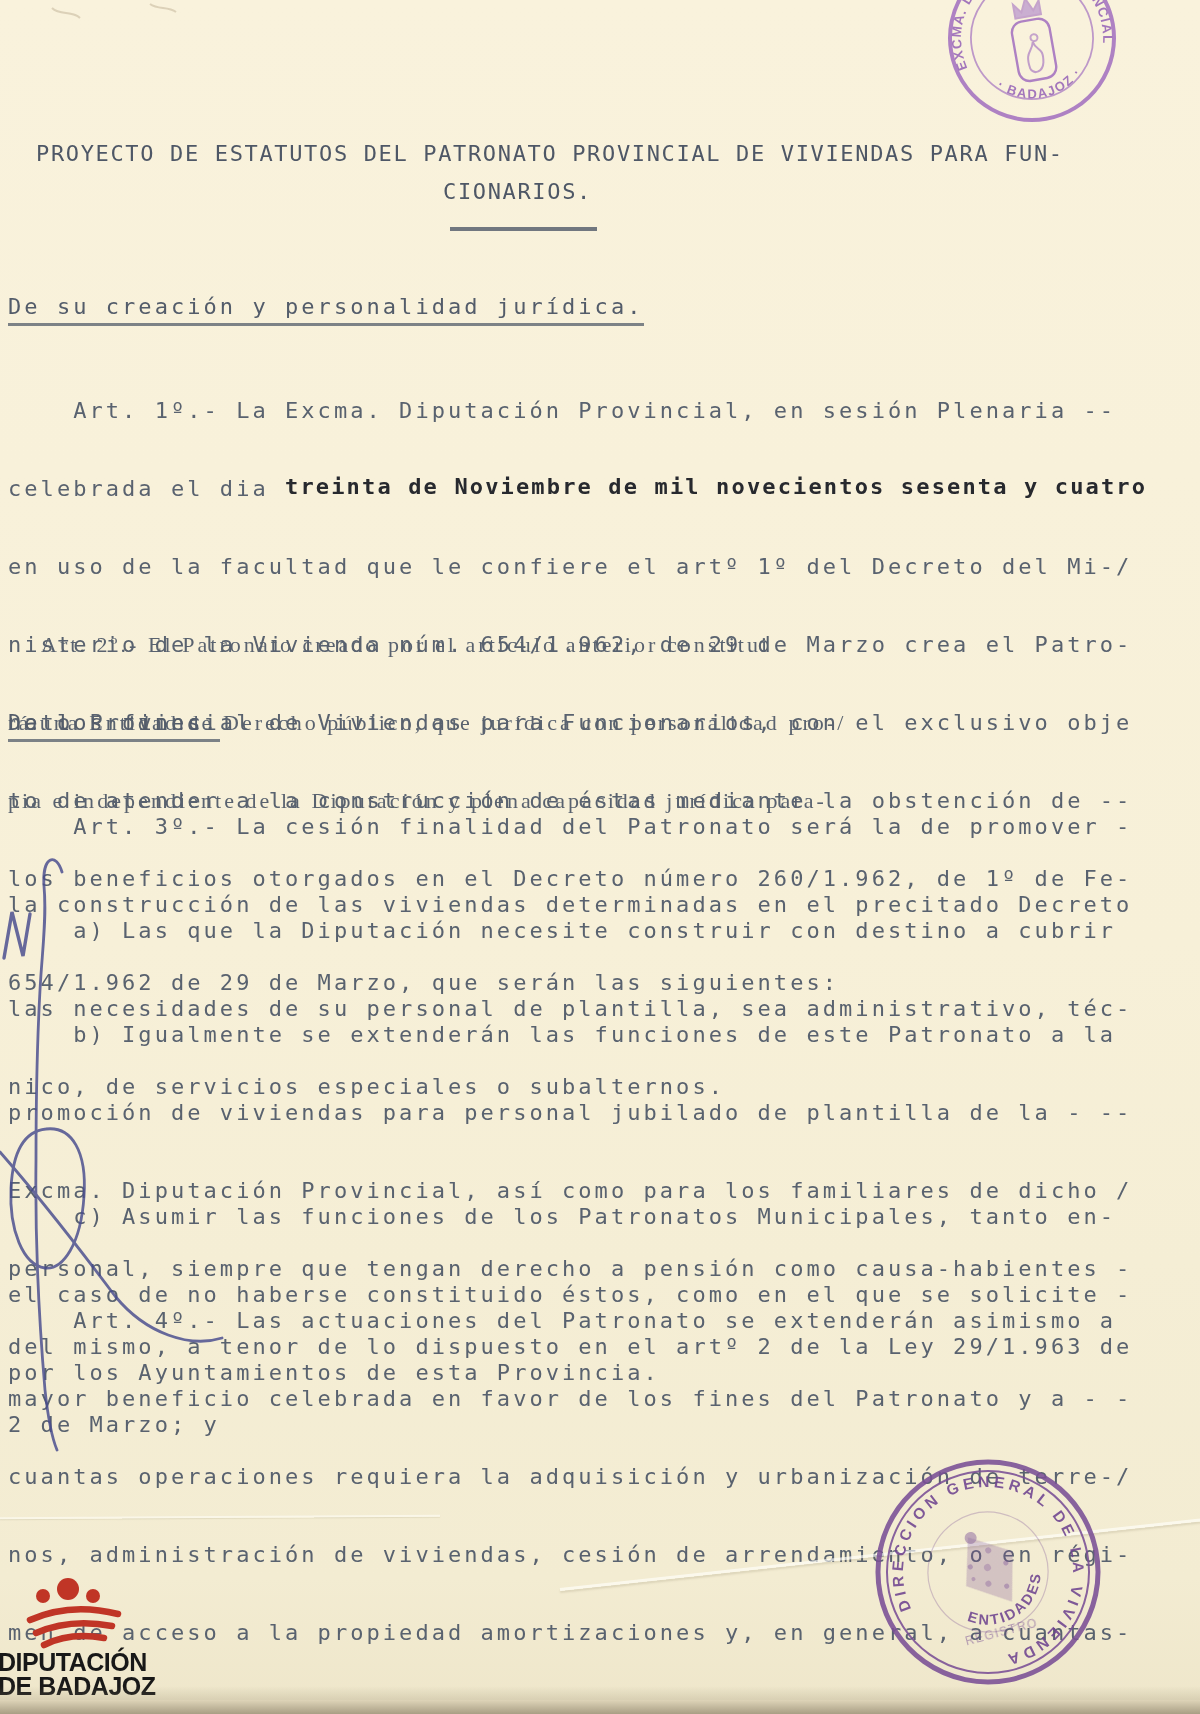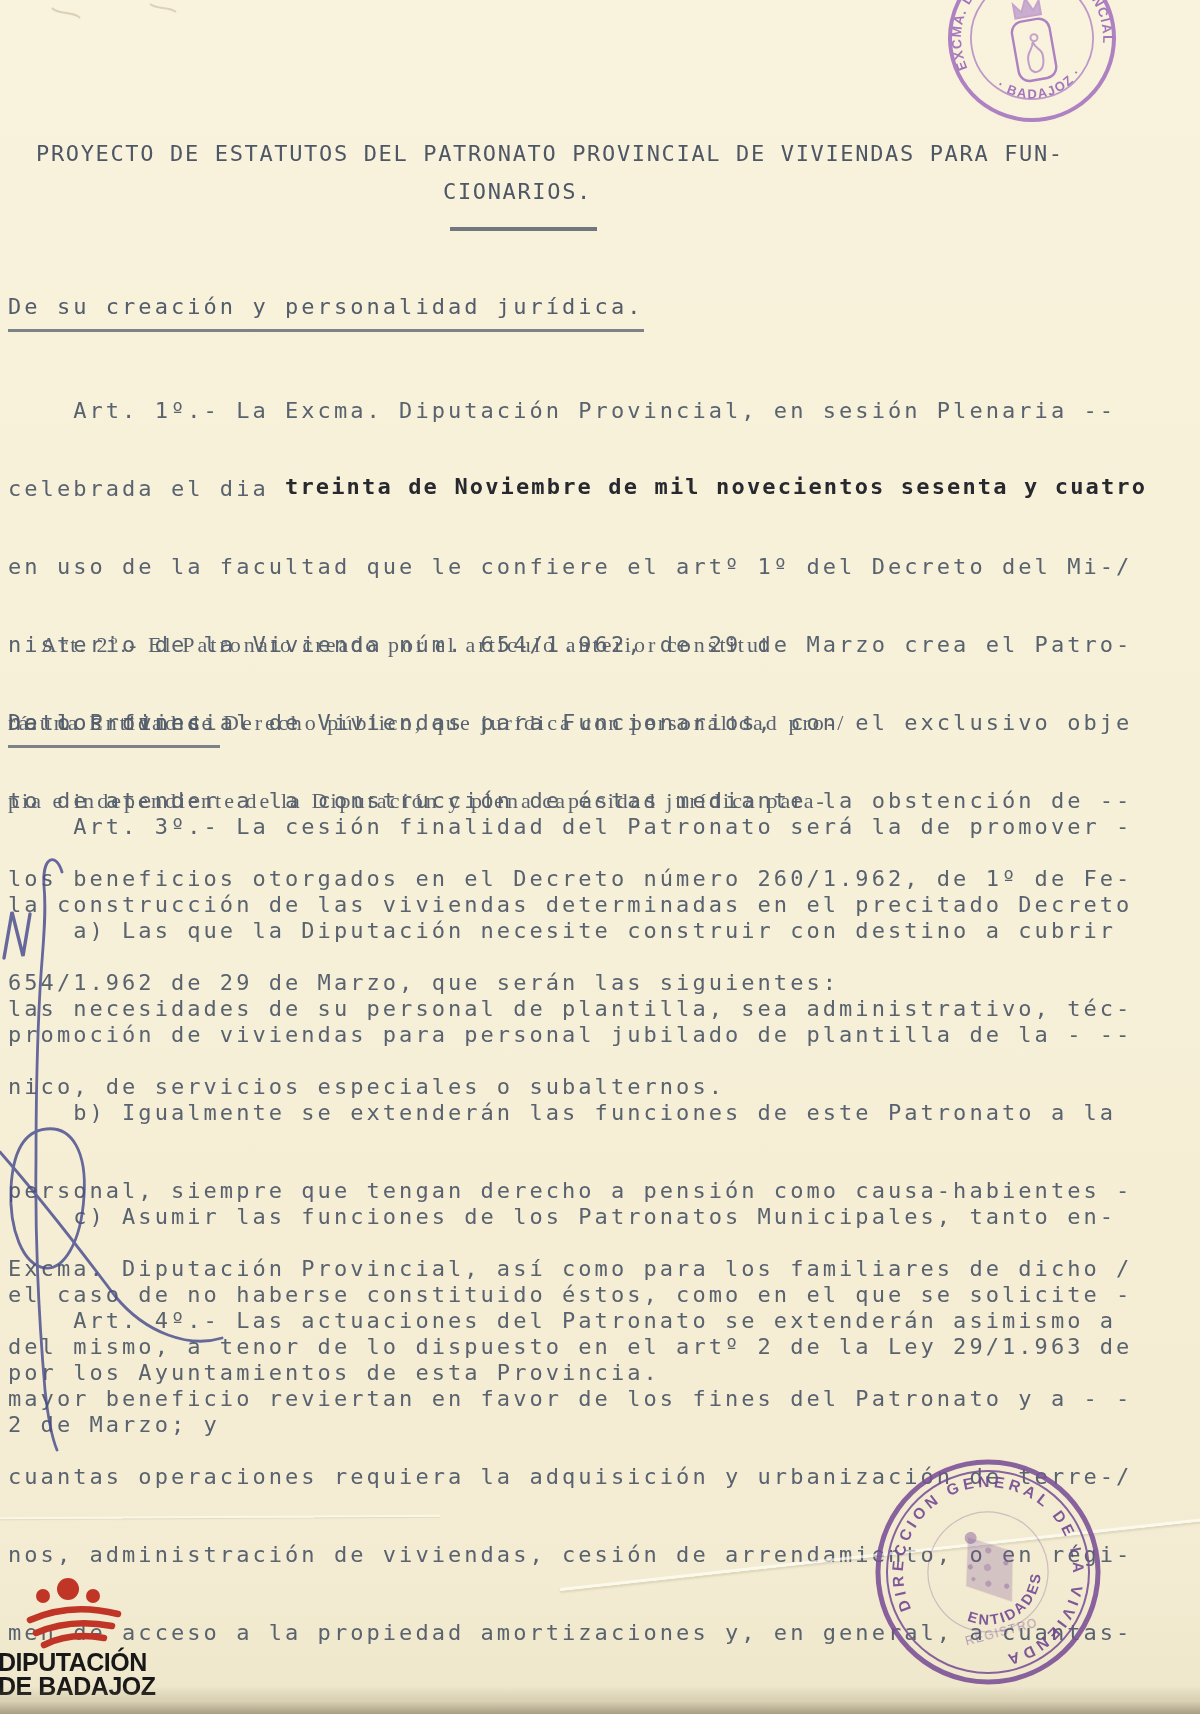--- a/index.html
+++ b/index.html
@@ -12,21 +12,21 @@
   .tw {
     position:absolute; white-space:pre;
     font-size:22px; line-height:26px; letter-spacing:3.05px;
     color:#59626f;
   }
   .tw div { height:26px; }
   .title { color:#4e5766; letter-spacing:1.65px; }
   .heading {
     position:absolute; white-space:pre; font-size:22px; line-height:26px;
     letter-spacing:3.05px; color:#535c6a;
-    border-bottom:3px solid rgba(83,92,106,.75); padding-bottom:9px;
+    border-bottom:3px solid rgba(83,92,106,.75); padding-bottom:3px;
   }
   .ins {
     font-weight:bold; color:#27292e; letter-spacing:2.15px;
     position:relative; top:-2px;
   }
   .dash-rule { position:absolute; background:#59626f; opacity:.85; }
   .crease { position:absolute; pointer-events:none; }
   .bottom-edge {
     position:absolute; left:0; top:1700px; width:1200px; height:14px;
     background:linear-gradient(180deg,#ded4b8,#a89e84);
@@ -77,37 +77,37 @@
     <div>654/1.962 de 29 de Marzo, que serán las siguientes:</div>
   </div>
 
   <div class="tw" style="left:8px; top:866px;">
     <div>    a) Las que la Diputación necesite construir con destino a cubrir</div>
     <div>las necesidades de su personal de plantilla, sea administrativo, téc-</div>
     <div>nico, de servicios especiales o subalternos.</div>
   </div>
 
   <div class="tw" style="left:8px; top:970px;">
+    <div>    b) Igualmente se extenderán las funciones de este Patronato a la</div>
     <div>promoción de viviendas para personal jubilado de plantilla de la - --</div>
-    <div>    b) Igualmente se extenderán las funciones de este Patronato a la</div>
+    <div>Excma. Diputación Provincial, así como para los familiares de dicho /</div>
     <div>personal, siempre que tengan derecho a pensión como causa-habientes -</div>
-    <div>Excma. Diputación Provincial, así como para los familiares de dicho /</div>
     <div>del mismo, a tenor de lo dispuesto en el artº 2 de la Ley 29/1.963 de</div>
     <div>2 de Marzo; y</div>
   </div>
 
   <div class="tw" style="left:8px; top:1152px;">
     <div>    c) Asumir las funciones de los Patronatos Municipales, tanto en-</div>
     <div>el caso de no haberse constituido éstos, como en el que se solicite -</div>
     <div>por los Ayuntamientos de esta Provincia.</div>
   </div>
 
   <div class="tw" style="left:8px; top:1256px;">
     <div>    Art. 4º.- Las actuaciones del Patronato se extenderán asimismo a</div>
-    <div>mayor beneficio reviertan en favor de los fines del Patronato y a - -</div>
+    <div>mayor beneficio celebrada en favor de los fines del Patronato y a - -</div>
     <div>cuantas operaciones requiera la adquisición y urbanización de terre-/</div>
     <div>nos, administración de viviendas, cesión de arrendamiento, o en régi-</div>
     <div>men de acceso a la propiedad amortizaciones y, en general, a cuantas-</div>
     
     
   </div>
 
   <div class="crease" style="left:0; top:1516px; width:440px; height:2px; background:rgba(255,255,250,.55);
               box-shadow:0 1px 1px rgba(120,110,80,.14); transform:rotate(-.3deg);"></div>
   <div class="crease" style="left:560px; top:1588px; width:660px; height:3px; background:rgba(255,255,250,.65);

